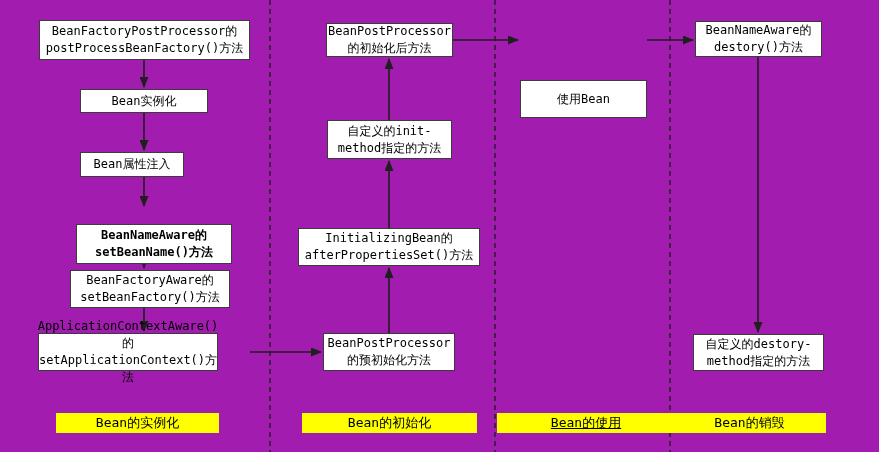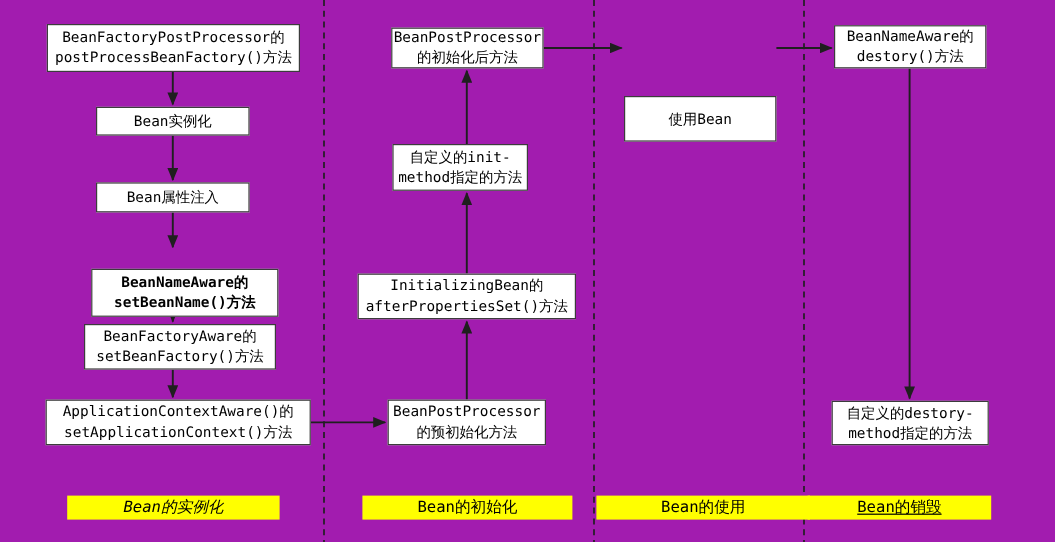--- a/index.html
+++ b/index.html
@@ -73,39 +73,39 @@
       <line x1="389" y1="228" x2="389" y2="161" stroke="#1f1f1f" stroke-width="1.6" marker-end="url(#ah)"></line>
       <line x1="389" y1="120" x2="389" y2="59" stroke="#1f1f1f" stroke-width="1.6" marker-end="url(#ah)"></line>
       <line x1="453" y1="40" x2="518" y2="40" stroke="#1f1f1f" stroke-width="1.6" marker-end="url(#ah)"></line>
       <line x1="647" y1="40" x2="693" y2="40" stroke="#1f1f1f" stroke-width="1.6" marker-end="url(#ah)"></line>
       <line x1="758" y1="57" x2="758" y2="332" stroke="#1f1f1f" stroke-width="1.6" marker-end="url(#ah)"></line>
     </svg>
 
   <div class="node" style="left:39px;  top:20px;  width:211px; height:40px;">BeanFactoryPostProcessor的
 postProcessBeanFactory()方法</div>
   <div class="node" style="left:80px;  top:89px;  width:128px; height:24px;">Bean实例化</div>
-  <div class="node" style="left:80px;  top:152px; width:128px; height:25px;">Bean属性注入</div>
+  <div class="node" style="left:80px;  top:152px; width:104px; height:25px;">Bean属性注入</div>
   <div class="node" style="left:76px;  top:224px; width:156px; height:40px;font-weight:bold;">BeanNameAware的
 setBeanName()方法</div>
   <div class="node" style="left:70px;  top:270px; width:160px; height:38px;">BeanFactoryAware的
 setBeanFactory()方法</div>
-  <div class="node" style="left:38px;  top:333px; width:221px; height:38px;">ApplicationContextAware()的
+  <div class="node" style="left:38px;  top:333px; width:180px; height:38px;">ApplicationContextAware()的
 setApplicationContext()方法</div>
   <div class="node" style="left:326px; top:23px;  width:127px; height:34px;">BeanPostProcessor
 的初始化后方法</div>
-  <div class="node" style="left:327px; top:120px; width:113px; height:39px;">自定义的init-
+  <div class="node" style="left:327px; top:120px; width:125px; height:39px;">自定义的init-
 method指定的方法</div>
   <div class="node" style="left:298px; top:228px; width:182px; height:38px;">InitializingBean的
 afterPropertiesSet()方法</div>
   <div class="node" style="left:323px; top:333px; width:132px; height:38px;">BeanPostProcessor
 的预初始化方法</div>
   <div class="node" style="left:520px; top:35px;  width:127px; height:38px;margin-top:45px;">使用Bean</div>
   <div class="node" style="left:695px; top:21px;  width:127px; height:36px;">BeanNameAware的
 destory()方法</div>
   <div class="node" style="left:693px; top:334px; width:131px; height:37px;">自定义的destory-
 method指定的方法</div>
 
-  <div class="section-label" style="left:56px;  top:413px; width:177px; height:20px;font-style:italic;">Bean的实例化</div>
+  <div class="section-label" style="left:56px;  top:413px; width:163px; height:20px;">Bean的实例化</div>
   <div class="section-label" style="left:302px; top:413px; width:175px; height:20px;">Bean的初始化</div>
-  <div class="section-label" style="left:497px; top:413px; width:178px; height:20px;">Bean的使用</div>
-  <div class="section-label" style="left:673px; top:413px; width:153px; height:20px;text-decoration:underline;">Bean的销毁</div>
+  <div class="section-label" style="left:497px; top:413px; width:178px; height:20px;text-decoration:underline;">Bean的使用</div>
+  <div class="section-label" style="left:673px; top:413px; width:153px; height:20px;">Bean的销毁</div>
 
 </div>
 
 </body></html>

